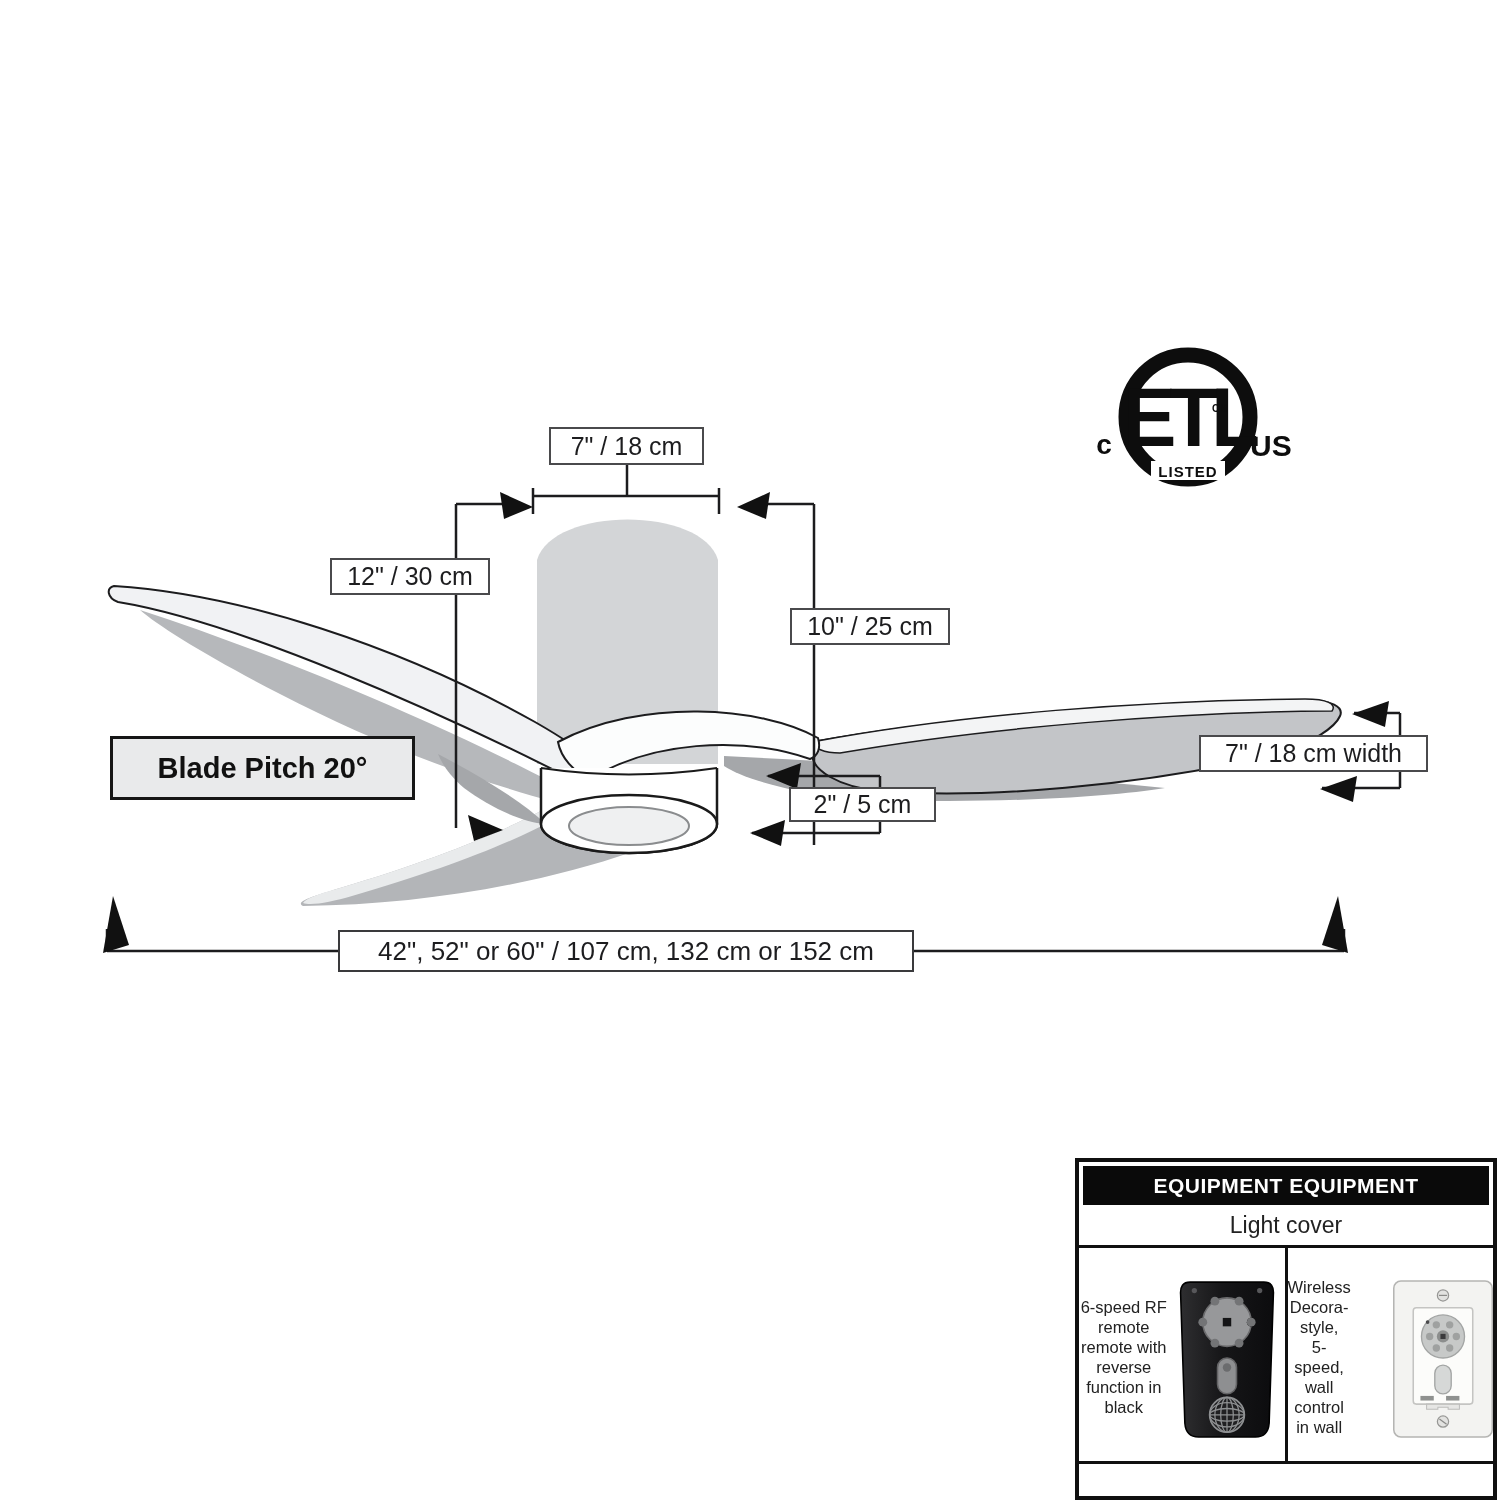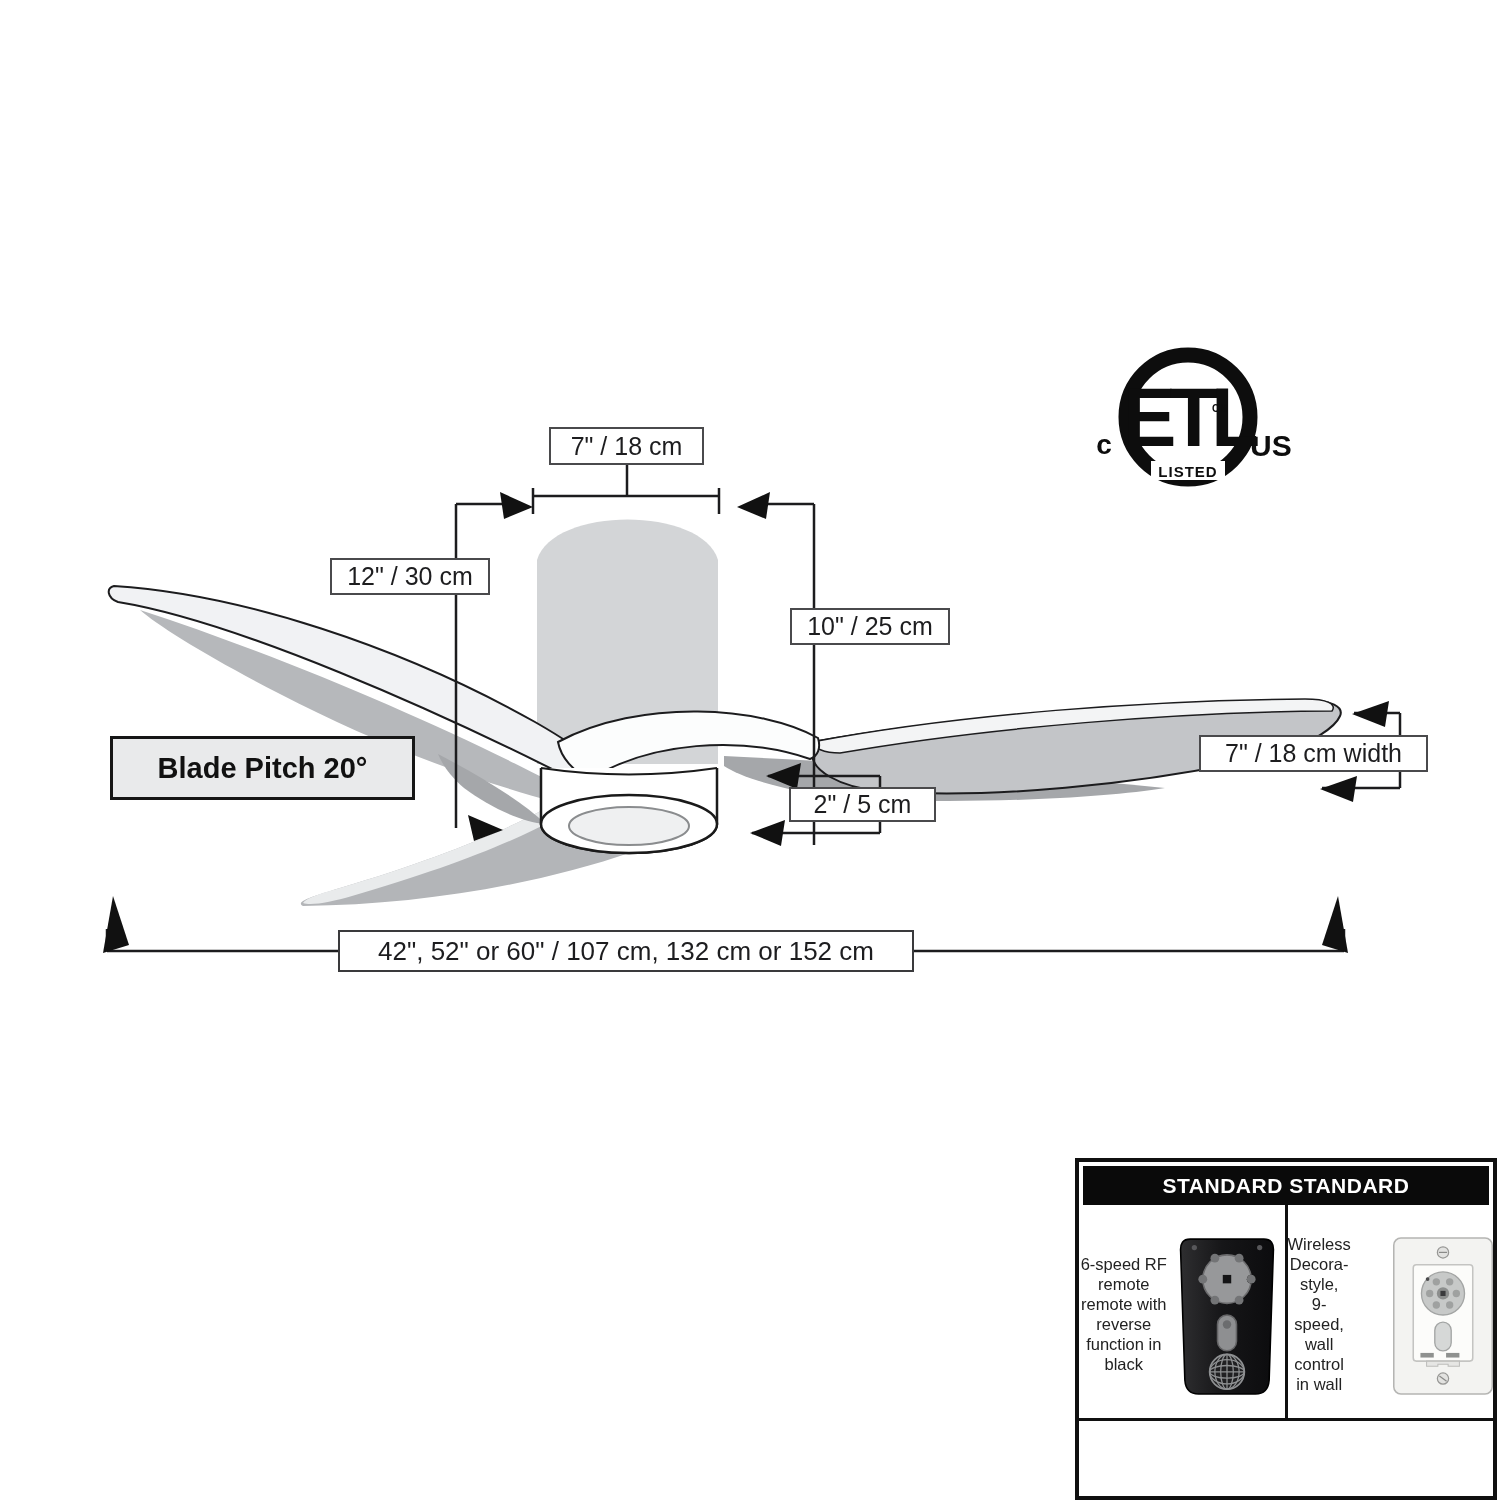--- a/index.html
+++ b/index.html
@@ -127,21 +127,22 @@
 
   <div class="dim" style="left:789px;top:787px;width:147px;height:35px;">2" / 5 cm</div>
 
   <div class="dim" style="left:1199px;top:735px;width:229px;height:37px;">7" / 18 cm width</div>
 
   <div class="dim pitch" style="left:110px;top:736px;width:305px;height:64px;">Blade Pitch 20°</div>
 
   <div class="dim sweep" style="left:338px;top:930px;width:576px;height:42px;">42", 52" or 60" / 107 cm, 132 cm or 152 cm</div>
 
   <div class="equip">
-    <div class="equip-header">STANDARD STANDARD</div>
+    <div class="equip-header">EQUIPMENT EQUIPMENT</div>
+    <div class="equip-sub">Light cover</div>
     <div class="equip-cols">
 
       <div class="equip-cell">
         <div class="caption">
           <span>6-speed RF remote</span>
           <span>remote with reverse</span>
           <span>function in black</span>
         </div>
         <svg class="device" width="116" height="158" viewBox="0 0 110 150">
           <defs>
@@ -177,21 +178,21 @@
             <ellipse cx="55" cy="128" rx="11.5" ry="16.5"></ellipse>
             <line x1="38.5" y1="128" x2="71.5" y2="128"></line>
             <line x1="55" y1="111.5" x2="55" y2="144.5"></line>
           </g>
         </svg>
       </div>
 
       <div class="equip-cell">
         <div class="caption">
           <span>Wireless Decora-style,</span>
-          <span>9-speed, wall control</span>
+          <span>5-speed, wall control</span>
           <span>in wall</span>
         </div>
         <svg class="device" width="124" height="160" viewBox="0 0 120 156">
           <rect x="12" y="2" width="96" height="152" rx="7" fill="#f3f3f1" stroke="#b5b5b3" stroke-width="1.5"></rect>
           <g>
             <circle cx="60" cy="16" r="5.5" fill="#e2e2e0" stroke="#97979"></circle>
             <circle cx="60" cy="16" r="5.5" fill="#e2e2e0" stroke="#979795" stroke-width="1.2"></circle>
             <line x1="56" y1="16" x2="64" y2="16" stroke="#8a8a88" stroke-width="1.2"></line>
           </g>
           <g>

